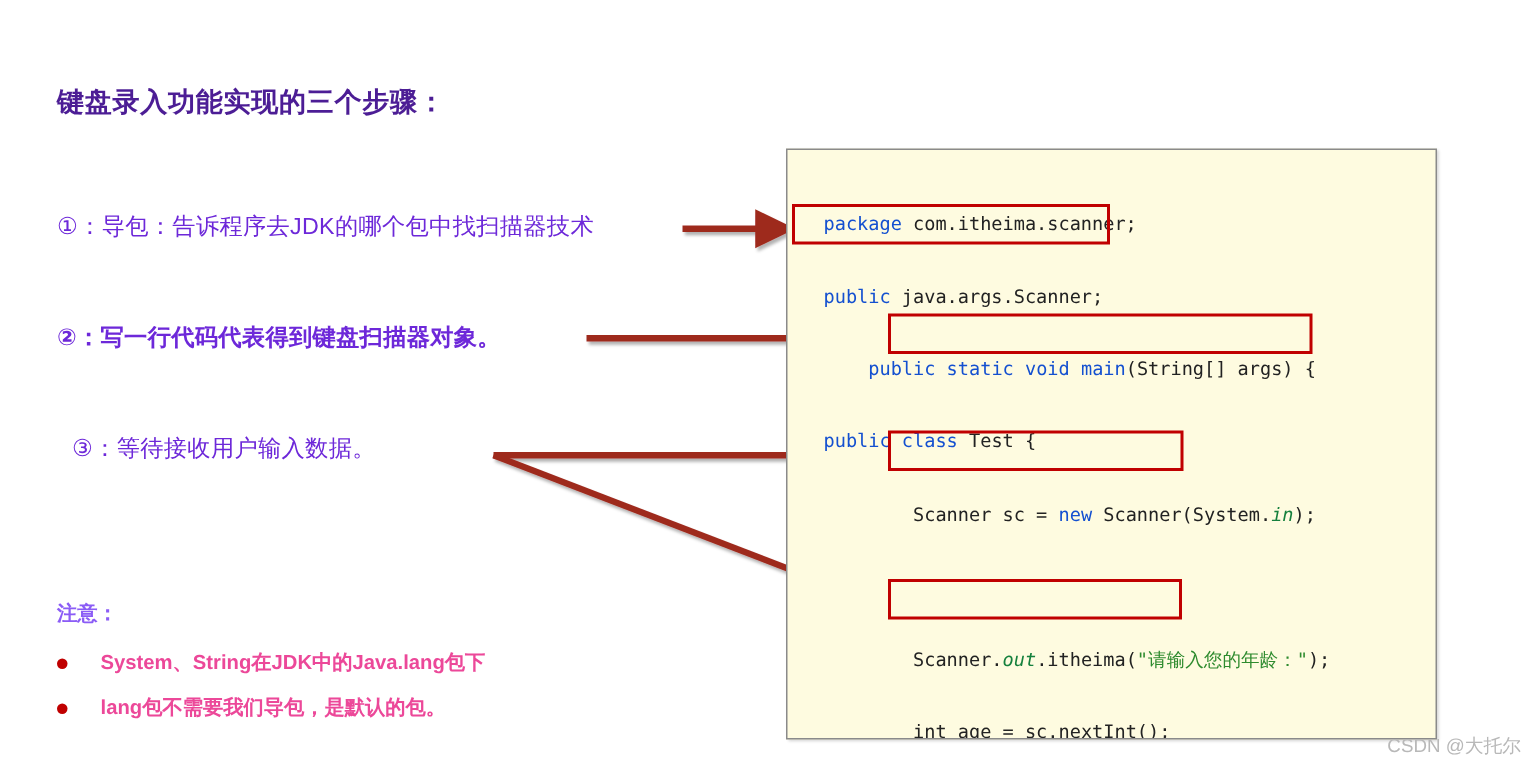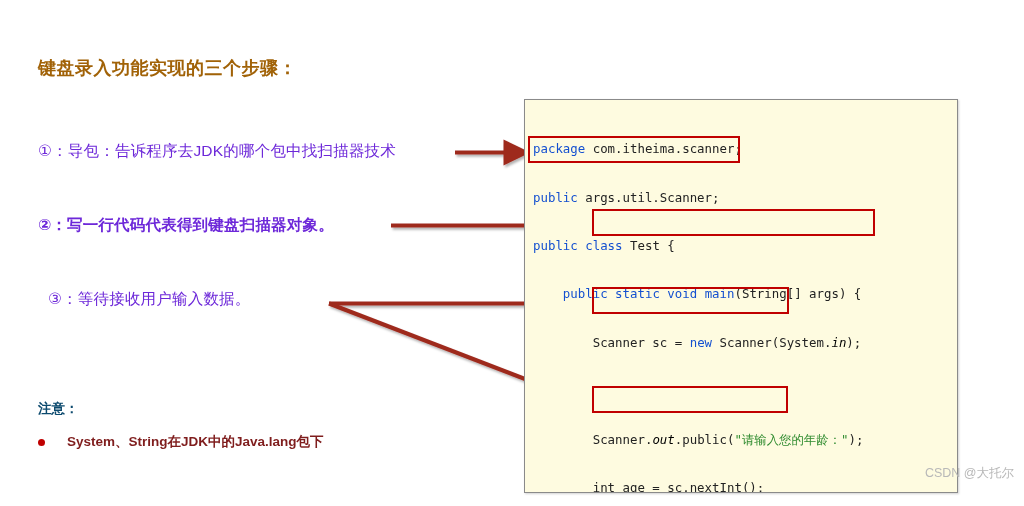--- a/index.html
+++ b/index.html
@@ -18,21 +18,21 @@
     overflow: hidden;
   }
 
   
   .title {
     position: absolute;
     left: 38px;
     top: 56px;
     font-size: 18px;
     font-weight: bold;
-    color: #a16207;
+    color: #4c1d95;
     letter-spacing: 0.5px;
     white-space: nowrap;
   }
   .step {
     position: absolute;
     font-size: 15.5px;
     color: #6d28d9;
     white-space: nowrap;
     letter-spacing: 0.2px;
   }
@@ -40,29 +40,29 @@
   .step-2 { left: 38px; top: 215px; font-weight: bold; }
   .step-3 { left: 48px; top: 289px; }
 
   
   .notice-title {
     position: absolute;
     left: 38px;
     top: 400px;
     font-size: 13.5px;
     font-weight: bold;
-    color: #0c4a6e;
+    color: #8b5cf6;
     white-space: nowrap;
   }
   .notice-item {
     position: absolute;
     left: 38px;
     font-size: 13.5px;
     font-weight: bold;
-    color: #7f1d1d;
+    color: #ec4899;
     white-space: nowrap;
     display: flex;
     align-items: center;
   }
   .notice-1 { top: 433px; }
   .notice-2 { top: 463px; }
   .bullet {
     display: inline-block;
     width: 7px;
     height: 7px;
@@ -97,59 +97,63 @@
   .code {
     position: absolute;
     left: 0; top: 0;
     padding: 13px 0 0 8px;
     font-family: "DejaVu Sans Mono", "Liberation Mono", monospace;
     font-size: 12.4px;
     line-height: 24.2px;
     color: #222222;
     white-space: pre;
   }
-  .ln { display: block; height: 24.2px; }
+  .ln { display: block; height: 24.2px; margin-left: 16px; }
   .kw   { color: #1450d0; }
   .str  { color: #2e8b2e; }
-  .fld  { color: #000000; font-style: italic; }
+  .fld  { color: #15803d; font-style: italic; }
   .plain{ color: #222222; }
 
   
   .hl {
     position: absolute;
     border: 2.5px solid #c00000;
     box-sizing: border-box;
     pointer-events: none;
   }
 
   
   .watermark {
     position: absolute;
     right: 10px;
-    bottom: 24px;
+    bottom: 0;
     font-size: 12.5px;
     color: #b8b8b8;
     white-space: nowrap;
   }
 </style>
 </head>
 <body>
 
 <div id="slide">
 
   <div class="title">键盘录入功能实现的三个步骤：</div>
 
   <div class="step step-1">①：导包：告诉程序去JDK的哪个包中找扫描器技术</div>
   <div class="step step-2">②：写一行代码代表得到键盘扫描器对象。</div>
   <div class="step step-3">③：等待接收用户输入数据。</div>
 
   <div class="notice-title">注意：</div>
   <div class="notice-item notice-1">
     <span class="bullet"></span>
     <span>System、String在JDK中的Java.lang包下</span>
+  </div>
+  <div class="notice-item notice-2">
+    <span class="bullet"></span>
+    <span>lang包不需要我们导包，是默认的包。</span>
   </div>
 
   <svg class="arrow-layer" viewBox="0 0 1024 506" width="1024" height="506">
     <defs>
       <marker id="ah" markerWidth="7" markerHeight="7" refX="5.6" refY="3.5" orient="auto" markerUnits="strokeWidth">
         <path d="M0,0.4 L6.4,3.5 L0,6.6 z" fill="#9e2a1e"></path>
       </marker>
       <filter id="sh" x="-30%" y="-30%" width="180%" height="180%">
         <feDropShadow dx="1.6" dy="2.2" stdDeviation="1.1" flood-color="#000000" flood-opacity="0.30"></feDropShadow>
       </filter>
@@ -159,26 +163,26 @@
       <line x1="391" y1="225.5" x2="588" y2="225.5"></line>
       <line x1="329" y1="303.5" x2="588" y2="303.5"></line>
       <line x1="329" y1="303.5" x2="586" y2="402.5"></line>
     </g>
   </svg>
 
   <div id="code-panel">
 
     <div class="code">
 <span class="ln"><span class="kw">package</span><span class="plain"> com.itheima.scanner;</span></span>
-<span class="ln"><span class="kw">public</span><span class="plain"> args.util.Scanner;</span></span>
+<span class="ln"><span class="kw">public</span><span class="plain"> java.args.Scanner;</span></span>
+<span class="ln">    <span class="kw">public</span> <span class="kw">static</span> <span class="kw">void</span> <span class="kw">main</span><span class="plain">(String[] args) {</span></span>
 <span class="ln"><span class="kw">public</span> <span class="kw">class</span><span class="plain"> Test {</span></span>
-<span class="ln">    <span class="kw">public</span> <span class="kw">static</span> <span class="kw">void</span> <span class="kw">main</span><span class="plain">(String[] args) {</span></span>
 <span class="ln">        <span class="plain">Scanner sc = </span><span class="kw">new</span><span class="plain"> Scanner(System.</span><span class="fld">in</span><span class="plain">);</span></span>
 <span class="ln"> </span>
-<span class="ln">        <span class="plain">Scanner.</span><span class="fld">out</span><span class="plain">.public(</span><span class="str">"请输入您的年龄："</span><span class="plain">);</span></span>
+<span class="ln">        <span class="plain">Scanner.</span><span class="fld">out</span><span class="plain">.itheima(</span><span class="str">"请输入您的年龄："</span><span class="plain">);</span></span>
 <span class="ln">        <span class="plain">int age = sc.nextInt();</span></span>
 
 
 
 
 
 
 
     </div>
 

